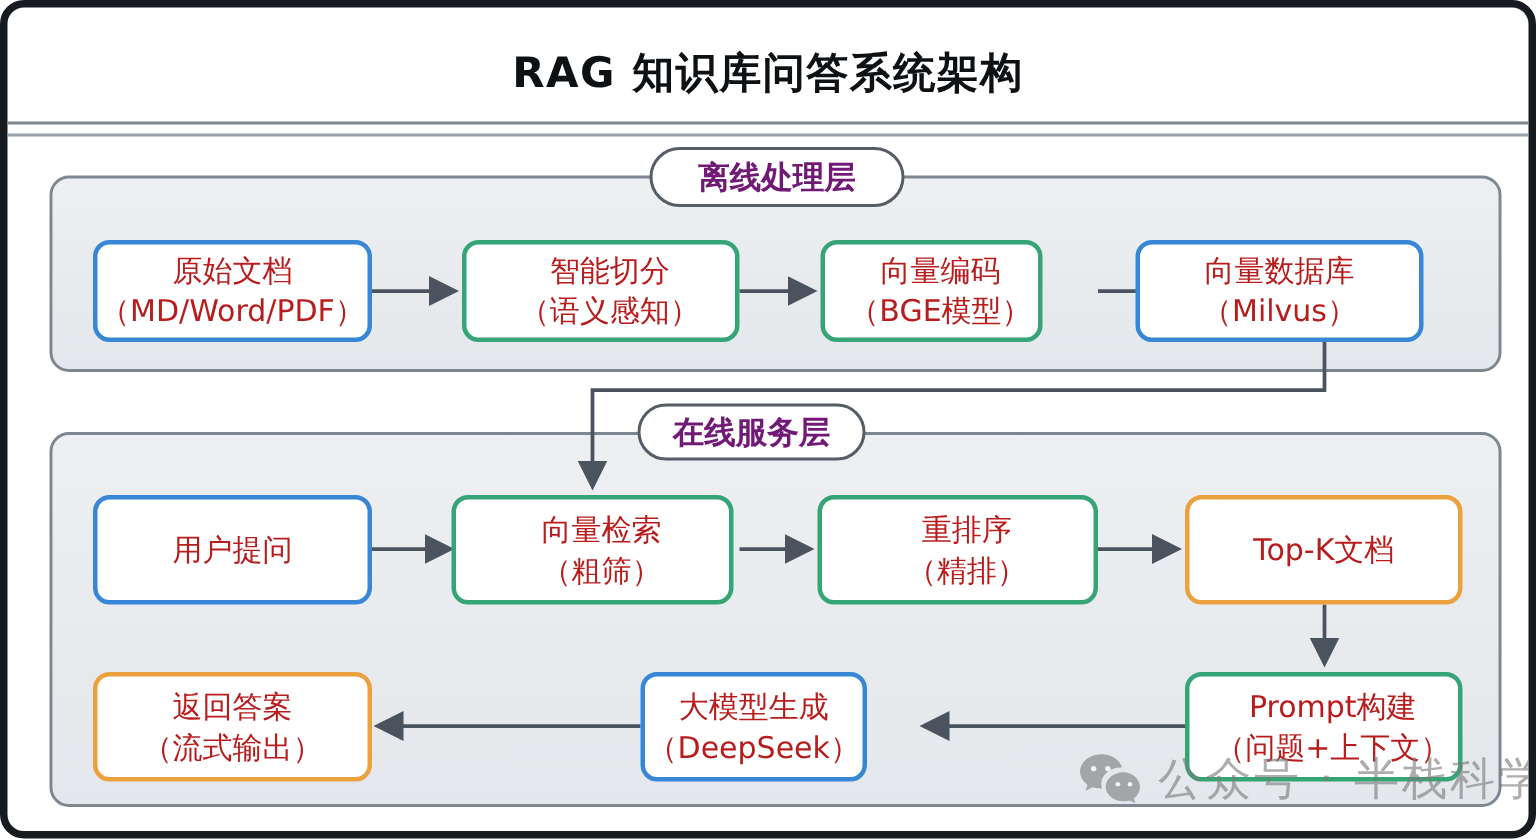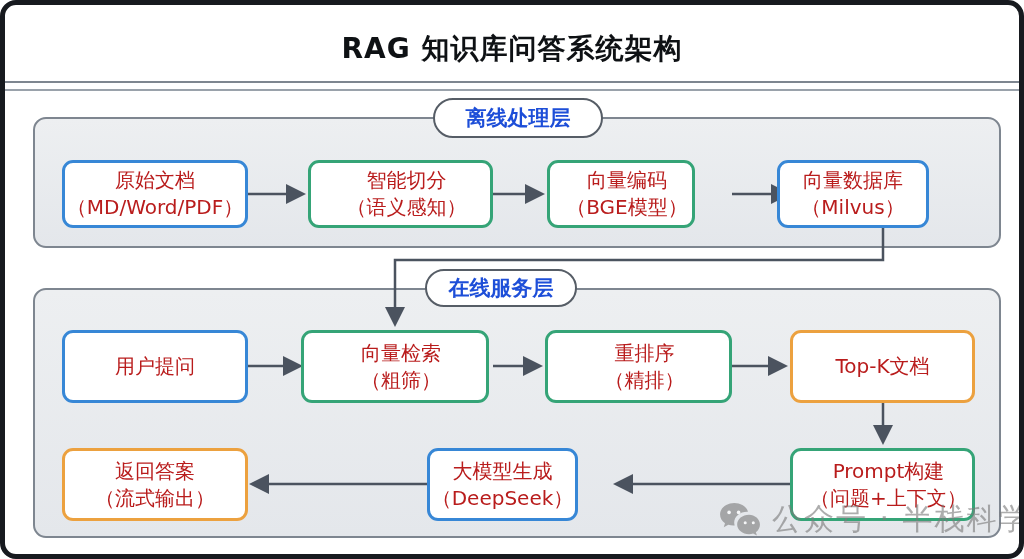--- a/index.html
+++ b/index.html
@@ -9,21 +9,21 @@
   .title{position:absolute;top:25px;left:0;right:0;text-align:center;
     font-size:28px;font-weight:bold;color:#0e1114;letter-spacing:1px;}
   .sep{position:absolute;left:0;right:0;height:2px;}
   .sep1{top:76px;background:#7e8690;}
   .sep2{top:84px;background:#9aa2ab;}
   .section{position:absolute;box-sizing:border-box;border-radius:13px;
     background:linear-gradient(180deg,#edeff1 0%,#e4e7eb 100%);
     border:2px solid var(--section-border);z-index:0;}
   .pill{position:absolute;box-sizing:border-box;background:#fff;border:2px solid #565d66;
     border-radius:21px;display:flex;align-items:center;justify-content:center;
-    font-size:21px;font-weight:600;color:#1d4ed8;z-index:3;}
+    font-size:21px;font-weight:600;color:#701a75;z-index:3;}
   .node{position:absolute;box-sizing:border-box;background:#fff;border-radius:11px;
     border:3px solid #888;display:flex;flex-direction:column;align-items:center;
     justify-content:center;z-index:2;text-align:center;}
   .node-title,.node-sub{font-size:20px;line-height:27px;color:#b91c1c;font-weight:500;
     white-space:nowrap;}
   .c-blue{border-color:var(--blue);}
   .c-green{border-color:var(--green);padding-left:12px;}
   .c-orange{border-color:var(--orange);}
   svg.connectors{position:absolute;inset:0;width:1024px;height:559px;z-index:1;}
   .connectors path{stroke:var(--arrow);stroke-width:2.5;fill:none;}
@@ -71,21 +71,21 @@
     <div class="node-sub">（MD/Word/PDF）</div>
   </div>
   <div class="node c-green" style="left:303px;top:155px;width:185px;height:68px">
     <div class="node-title">智能切分</div>
     <div class="node-sub">（语义感知）</div>
   </div>
   <div class="node c-green" style="left:542px;top:155px;width:148px;height:68px">
     <div class="node-title">向量编码</div>
     <div class="node-sub">（BGE模型）</div>
   </div>
-  <div class="node c-blue" style="left:772px;top:155px;width:152px;height:68px">
+  <div class="node c-blue" style="left:752px;top:155px;width:192px;height:68px">
     <div class="node-title">向量数据库</div>
     <div class="node-sub">（Milvus）</div>
   </div>
 
   <div class="node c-blue" style="left:57px;top:325px;width:186px;height:73px">
     <div class="node-title">用户提问</div>
     <div class="node-sub"></div>
   </div>
   <div class="node c-green" style="left:296px;top:325px;width:188px;height:73px">
     <div class="node-title">向量检索</div>

